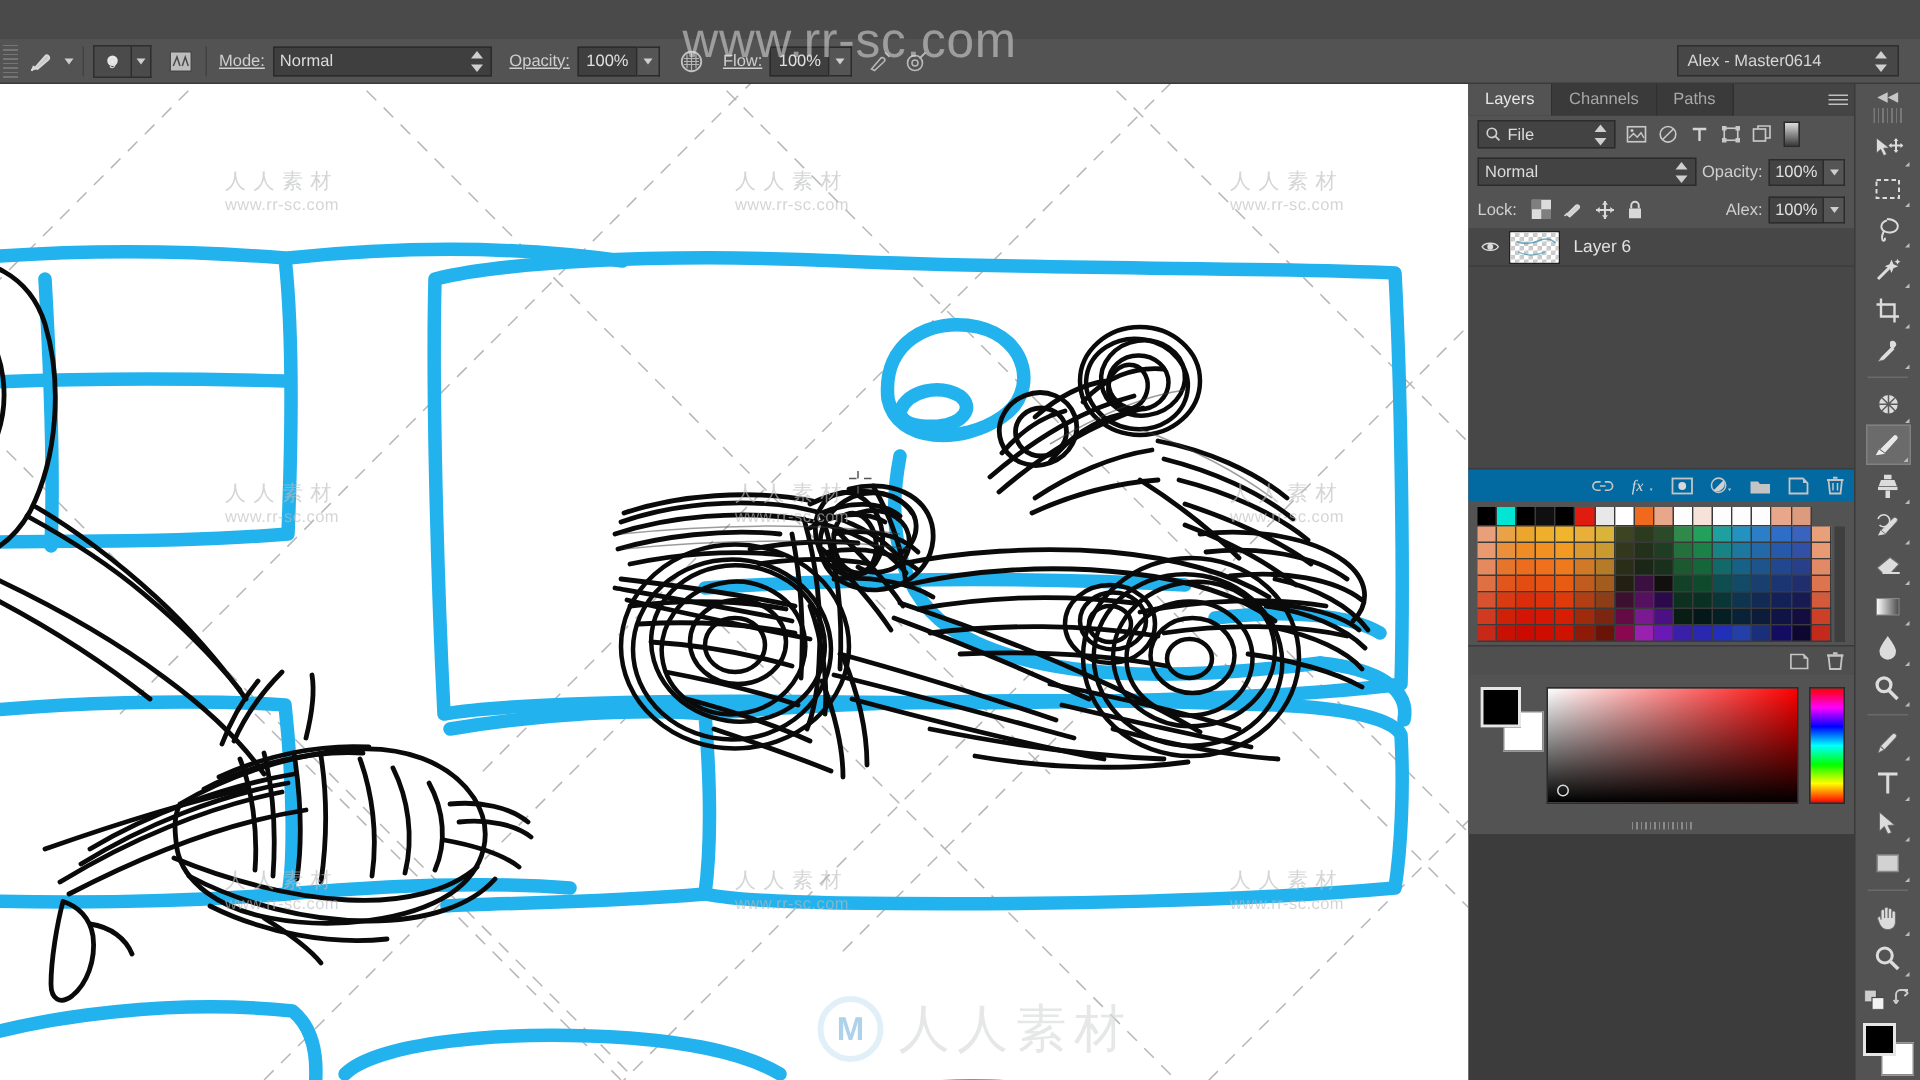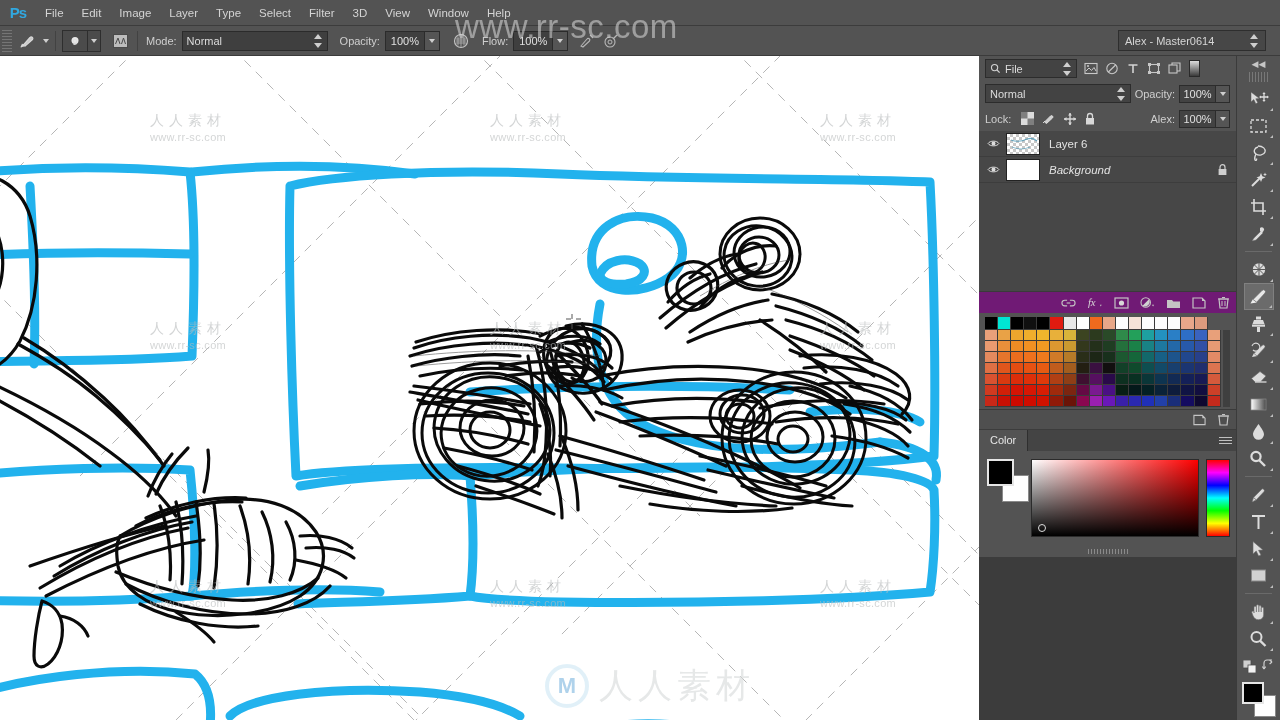--- a/index.html
+++ b/index.html
@@ -14,21 +14,21 @@
     color:#31a8e0; font-size:15px; font-weight:bold; letter-spacing:-1px; }
   .menu-item{ padding:0 9px; height:26px; line-height:26px; color:#d4d4d4; font-size:11.5px;
     cursor:default; white-space:nowrap; }
 
   
   .optionsbar{ position:absolute; left:0; top:26px; width:1280px; height:30px;
     background:#535353; display:flex; align-items:center; border-bottom:1px solid #3b3b3b; }
   .grip{ width:10px; height:22px; margin:0 4px 0 2px;
     background:repeating-linear-gradient(to bottom,#757575 0 1px,transparent 1px 3px); }
   .obsep{ width:1px; height:20px; background:#424242; margin:0 6px; }
-  .opt-label{ color:#cfcfcf; font-size:11px; margin:0 5px 0 2px; white-space:nowrap;}
+  .opt-label{ color:#cfcfcf; font-size:11px; margin:0 5px 0 2px; white-space:nowrap;text-decoration:underline;}
   .brush-preview{ width:26px; height:22px; background:#4b4b4b; border:1px solid #2e2e2e;
      display:flex; align-items:center; justify-content:center; position:relative; }
   .brush-tip-ic{ width:13px;height:13px; position:relative;}
   .brush-dot{ position:absolute; left:50%; top:3px; transform:translateX(-50%);
      width:7px;height:7px;border-radius:50%;background:#e8e8e8; }
   .brush-num{ position:absolute; bottom:0; left:0; right:0; text-align:center;
      font-size:9px; color:#e0e0e0; }
   .tri-btn{ width:13px; height:22px; background:#4b4b4b; border:1px solid #2e2e2e;
      border-left:none; display:flex;align-items:center;justify-content:center;}
   .caret{ width:0;height:0;border-left:3px solid transparent;border-right:3px solid transparent;
@@ -115,21 +115,21 @@
                       linear-gradient(45deg,#c8c8c8 25%,#fff 25%,#fff 75%,#c8c8c8 75%);
      background-size:6px 6px; background-position:0 0,3px 3px; position:relative; overflow:hidden;}
   .lname{ margin-left:9px; color:#e2e2e2; font-size:11.5px; }
   .lname.italic{ font-style:italic; }
   .grp-arrow{ width:0;height:0;border-top:4.5px solid transparent;border-bottom:4.5px solid transparent;
      border-left:6px solid #cfcfcf; margin-left:8px;}
   .folder{ width:17px;height:13px;background:#9a9a9a;margin-left:7px;position:relative;border-radius:1px;}
   .folder:before{ content:"";position:absolute;left:0;top:-3px;width:8px;height:3px;background:#9a9a9a;border-radius:1px 1px 0 0;}
   .locklayer{ margin-left:auto; margin-right:8px; color:#cfcfcf; }
 
-  .panel-foot{ height:24px; background:#701a75; display:flex; align-items:center;
+  .panel-foot{ height:24px; background:#0369a1; display:flex; align-items:center;
      justify-content:flex-end; padding-right:6px; gap:11px; border-top:1px solid #3a3a3a;}
   .foot-ic{ color:#c4c4c4; display:flex;align-items:center;justify-content:center; }
 
   
   .sw-grid{ padding:4px 6px 2px 6px; background:#535353; }
   .sw-row{ display:flex; }
   .sw{ width:13.1px; height:11px; border-right:1px solid #3a3a3a; border-bottom:1px solid #3a3a3a; }
   .sw-top{ width:13.1px; height:13px; }
   .sw-scroll{ width:7px; background:#3f3f3f; }
 
@@ -164,34 +164,20 @@
   .tb-colors{ position:relative; height:40px; margin-top:3px;}
   .tb-fg{ position:absolute; left:5px; top:1px; width:22px;height:22px; background:#000;border:2px solid #e6e6e6;}
   .tb-bg{ position:absolute; left:17px; top:14px; width:22px;height:22px;background:#fff;border:1px solid #8a8a8a;}
   svg{ display:block; }
 </style>
 </head>
 <body>
 
 <div id="app">
 
-  <div class="menubar">
-    <div class="ps-logo">Ps</div>
-    <div class="menu-item">File</div>
-    <div class="menu-item">Edit</div>
-    <div class="menu-item">Image</div>
-    <div class="menu-item">Layer</div>
-    <div class="menu-item">Type</div>
-    <div class="menu-item">Select</div>
-    <div class="menu-item">Filter</div>
-    <div class="menu-item">3D</div>
-    <div class="menu-item">View</div>
-    <div class="menu-item">Window</div>
-    <div class="menu-item">Help</div>
-  </div>
 
   <div class="optionsbar">
     <div class="grip"></div>
 
     <div class="icon-btn">
       <svg width="18" height="18" viewBox="0 0 18 18">
         <path d="M3 15 L5.5 12.5 M5 13.5 L12 5.5 A1.6 1.6 0 0 1 14.5 7.5 L7 14 Z" stroke="#d8d8d8" stroke-width="1.2" fill="#c9c9c9"></path>
         <path d="M2.5 15.5 L4 11.5 L6.5 14 Z" fill="#d8d8d8"></path>
       </svg>
     </div>
@@ -552,20 +538,30 @@
       </div>
   </div>
 
   <div class="wm-big">
     <div class="ring">M</div>
     <div class="t">人人素材</div>
   </div>
 
   <div class="dock">
 
+    <div class="panel-tabs">
+      <div class="ptab active">Layers</div>
+      <div class="ptab">Channels</div>
+      <div class="ptab">Paths</div>
+      <div class="panel-menu">
+          <i></i>
+          <i></i>
+          <i></i>
+        </div>
+    </div>
 
     <div class="panel-body">
 
       <div class="row">
         <div class="filter-combo" style="max-width:92px;">
           <svg width="11" height="11" viewBox="0 0 12 12" style="margin-right:4px;">
             <circle cx="5" cy="5" r="3.4" fill="none" stroke="#d0d0d0" stroke-width="1.2"></circle>
             <path d="M7.6 7.6 L10.5 10.5" stroke="#d0d0d0" stroke-width="1.3"></path>
           </svg>
           <span style="flex:1;">File</span>
@@ -683,36 +679,20 @@
                 <path d="M4 6 q8 3 16 -1 q6 -2 10 2" stroke="#3f93b4" stroke-width="1.1" fill="none" opacity=".75"></path>
                 <path d="M5 13 q9 4 18 0" stroke="#3f93b4" stroke-width="1" fill="none" opacity=".6"></path>
               </svg>
           </div>
         </div>
         <div class="lname">Layer 6</div>
       </div>
 
 
 
-      <div class="layer-row">
-        <div class="eye-cell">
-          <svg class="eye" viewBox="0 0 14 10">
-              <path d="M1 5 C3 1.5 11 1.5 13 5 C11 8.5 3 8.5 1 5Z" fill="none" stroke="#dcdcdc" stroke-width="1.1"></path>
-              <circle cx="7" cy="5" r="2.2" fill="#dcdcdc"></circle>
-            </svg>
-        </div>
-        <div class="thumb" style="background:#fff;"></div>
-        <div class="lname italic">Background</div>
-        <div class="locklayer">
-          <svg width="11" height="13" viewBox="0 0 11 13">
-              <path d="M3 6 V4.2 a2.5 2.5 0 0 1 5 0 V6" fill="none" stroke="#cfcfcf" stroke-width="1.2"></path>
-              <rect x="1.6" y="6" width="7.8" height="6" fill="#cfcfcf"></rect>
-            </svg>
-        </div>
-      </div>
     </div>
 
     <div class="panel-foot" style="height:22px;">
       <div class="foot-ic">
         <svg width="15" height="12" viewBox="0 0 16 12">
             <path d="M6 6 H10" stroke="#c4c4c4" stroke-width="1.2"></path>
             <path d="M6.5 3 H4 a3 3 0 0 0 0 6 h2.5" fill="none" stroke="#c4c4c4" stroke-width="1.2"></path>
             <path d="M9.5 3 H12 a3 3 0 0 1 0 6 H9.5" fill="none" stroke="#c4c4c4" stroke-width="1.2"></path>
           </svg>
       </div>
@@ -929,28 +909,20 @@
           </svg>
       </div>
       <div class="foot-ic">
         <svg width="13" height="13" viewBox="0 0 13 13">
             <path d="M2 3 h9 l-1 9 H3Z" fill="none" stroke="#c4c4c4" stroke-width="1.2"></path>
             <path d="M1 3 h11 M5 1.5 h3" stroke="#c4c4c4" stroke-width="1.2"></path>
           </svg>
       </div>
     </div>
 
-    <div class="panel-tabs" style="margin-top:1px;">
-      <div class="ptab active">Color</div>
-      <div class="panel-menu">
-          <i></i>
-          <i></i>
-          <i></i>
-        </div>
-    </div>
     <div class="color-body">
       <div class="fgbg">
         <div class="bg"></div>
         <div class="fg"></div>
       </div>
       <div class="colorfield">
         <div class="cf-marker"></div>
       </div>
       <div class="huebar"></div>
     </div>

